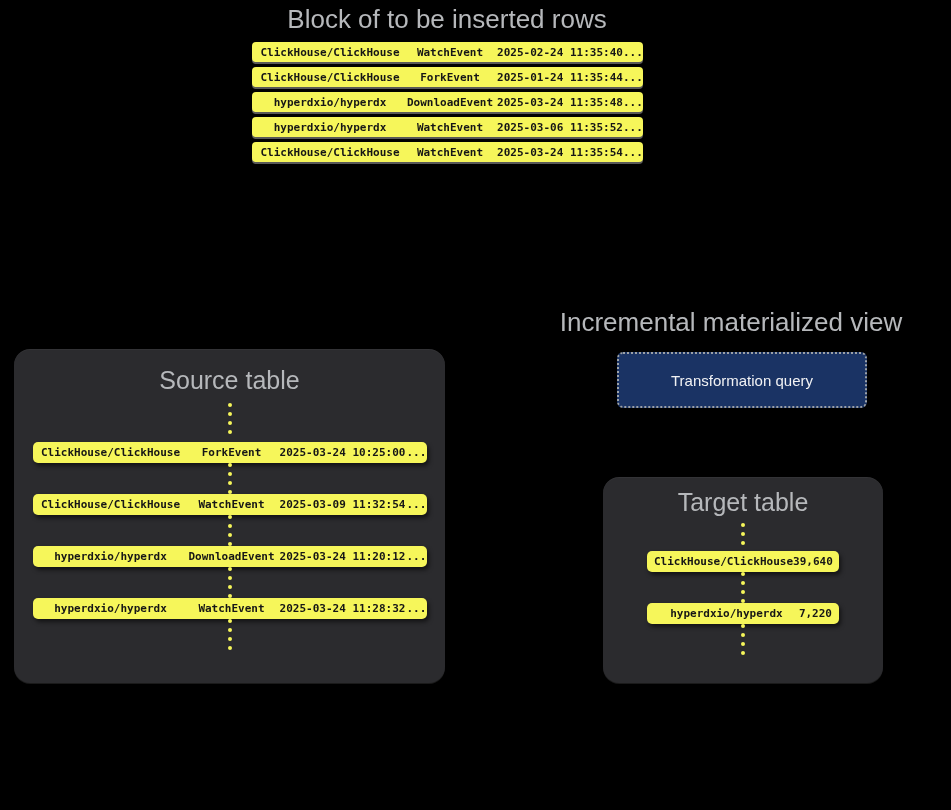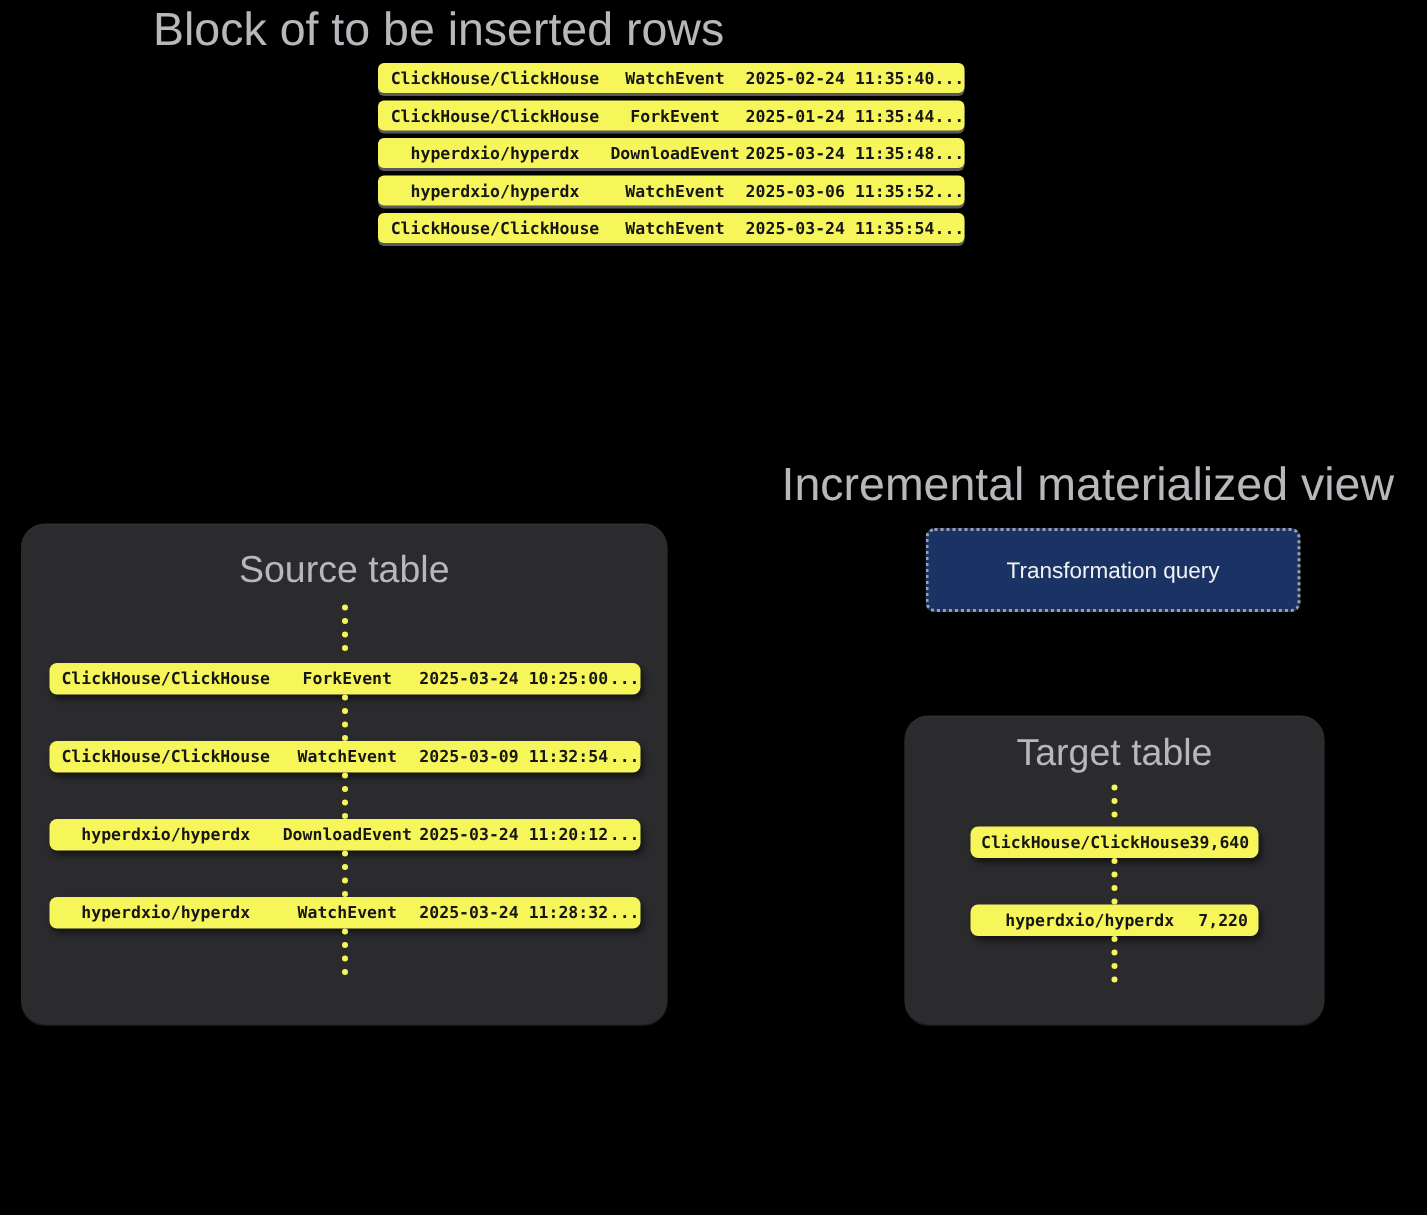--- a/index.html
+++ b/index.html
@@ -16,23 +16,23 @@
   html,body{background:#000;}
   .canvas{
     position:relative;
     width:951px;height:810px;
     background:var(--bg);
     overflow:hidden;
     font-family:"Liberation Sans",sans-serif;
   }
   .diagram-title{
     position:absolute;
-    text-align:left;
+    text-align:center;
     color:var(--title-gray);
-    font-size:31px;
+    font-size:26px;
     line-height:33px;
     white-space:nowrap;
   }
   .insert-title{left:102px;top:3px;width:690px;}
   .mv-title{left:521px;top:306px;width:420px;}
 
   
   .yrow{
     height:20px;
     background:var(--row-yellow);

